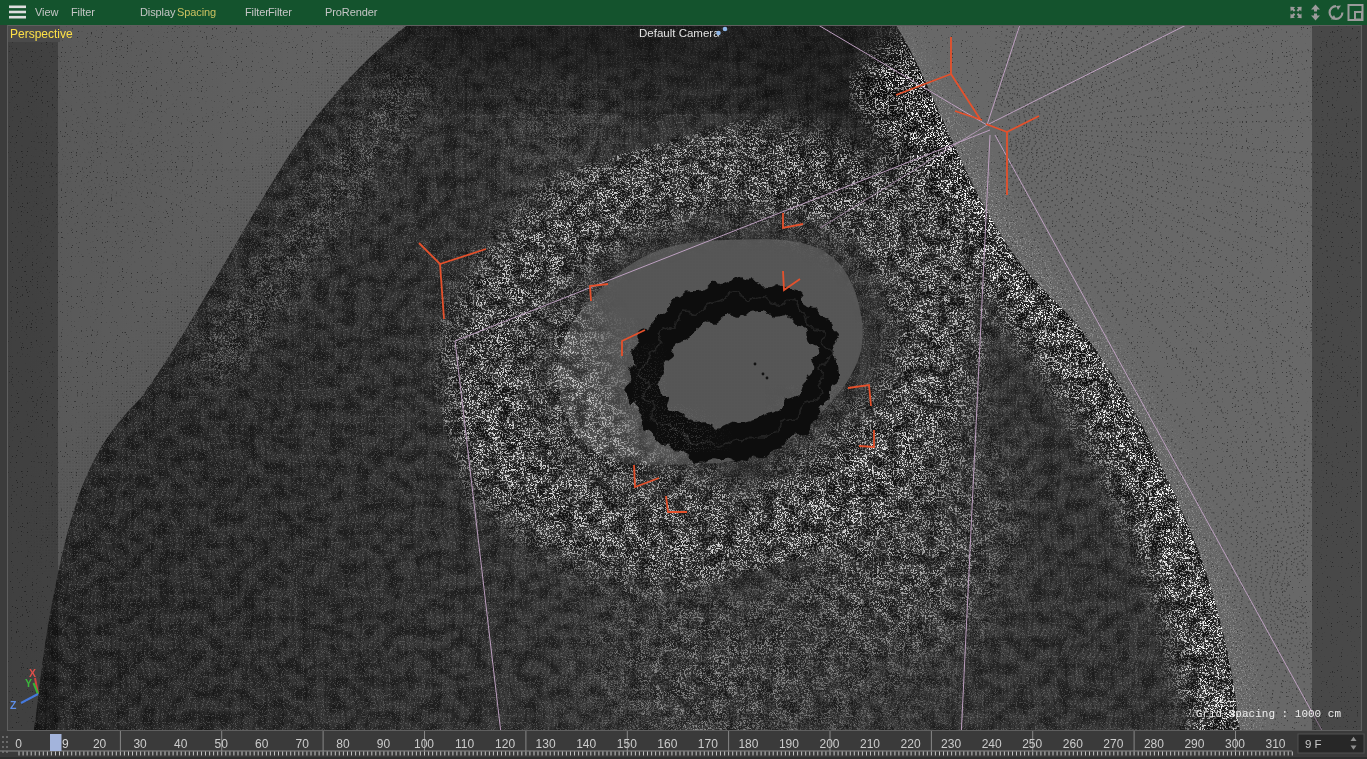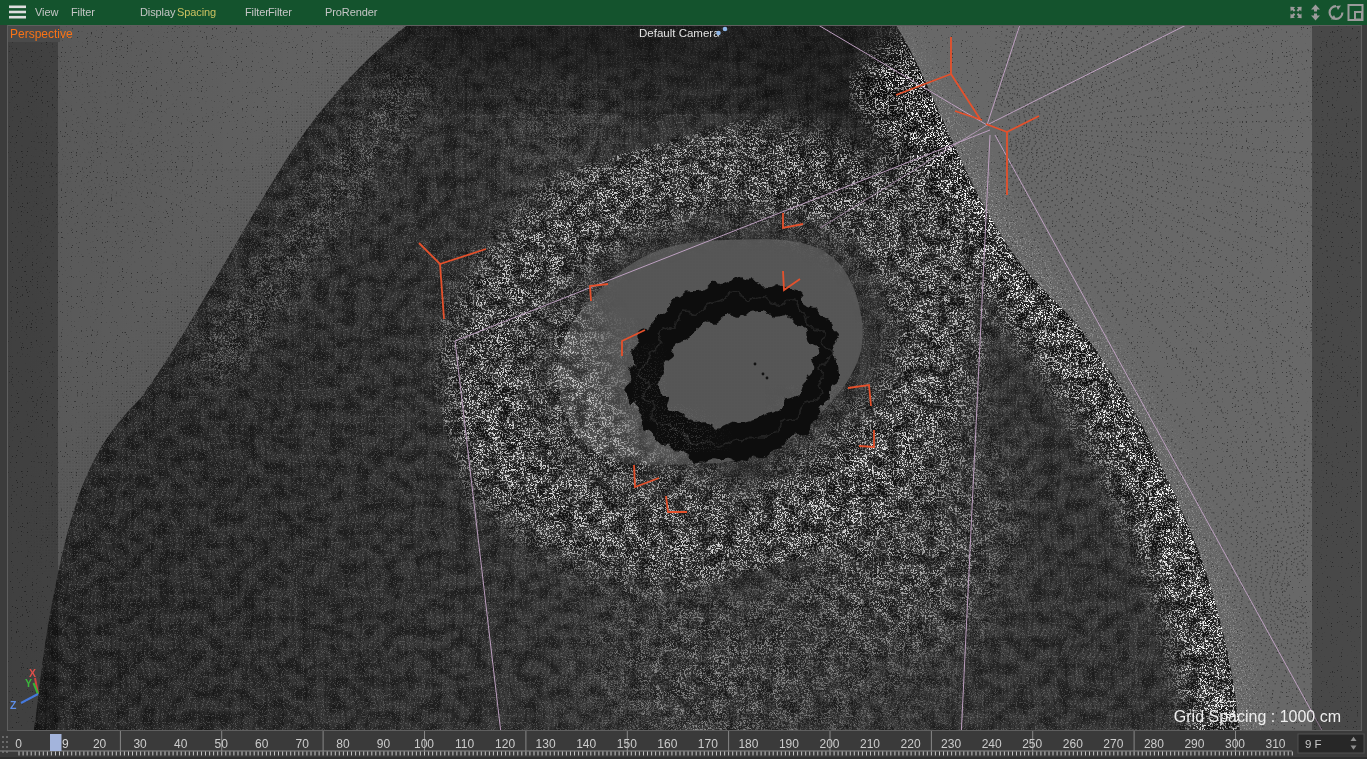--- a/index.html
+++ b/index.html
@@ -767,28 +767,28 @@
       </g>
       <g transform="translate(68,4.5)">
         <rect x="0.5" y="0.5" width="14" height="15" fill="none" stroke="#9b9b9b" stroke-width="2"></rect>
         <rect x="7" y="7.5" width="7" height="7.5" fill="none" stroke="#9b9b9b" stroke-width="2"></rect>
       </g>
     </svg>
   </div>
 
   <div id="vplabels">
     <div style="position:absolute;left:8px;top:26px;width:52px;height:16px;background:#4a4a4a;"></div>
-    <div style="position:absolute;left:10px;top:27px;color:#f97316;font-size:12px;">Perspective</div>
+    <div style="position:absolute;left:10px;top:27px;color:#fde047;font-size:12px;">Perspective</div>
     <div style="position:absolute;left:639px;top:27px;color:#e2e2e2;font-size:11.5px;">Default Camera</div>
     <svg width="20" height="16" style="position:absolute;left:715px;top:25px">
       <circle cx="3.5" cy="8" r="2.3" fill="#8db6e8"></circle>
       <circle cx="10" cy="4" r="2.3" fill="#8db6e8"></circle>
       <circle cx="4.5" cy="12.5" r="1.5" fill="#2a2a2a"></circle>
     </svg>
-    <div style="position:absolute;right:26px;top:708px;color:#efefef;font-size:16px;">Grid Spacing : 1000 cm</div>
+    <div style="position:absolute;right:26px;top:708px;color:#efefef;font-size:11px;font-family:Liberation Mono, monospace;">Grid Spacing : 1000 cm</div>
     <svg width="60" height="60" style="position:absolute;left:5px;top:658px">
       <g stroke-width="2" fill="none">
         <path d="M 33,36 L 30,20" stroke="#d24040"></path>
         <path d="M 33,36 L 28.5,25" stroke="#35b535"></path>
         <path d="M 33,36 L 16,45" stroke="#4579dd"></path>
       </g>
       <text x="24" y="19" font-size="10.5" fill="#e0504a" font-weight="bold">X</text>
       <text x="20" y="29" font-size="10.5" fill="#3cb83c" font-weight="bold">Y</text>
       <text x="5" y="51" font-size="10.5" fill="#5f8fe8" font-weight="bold">Z</text>
     </svg>

